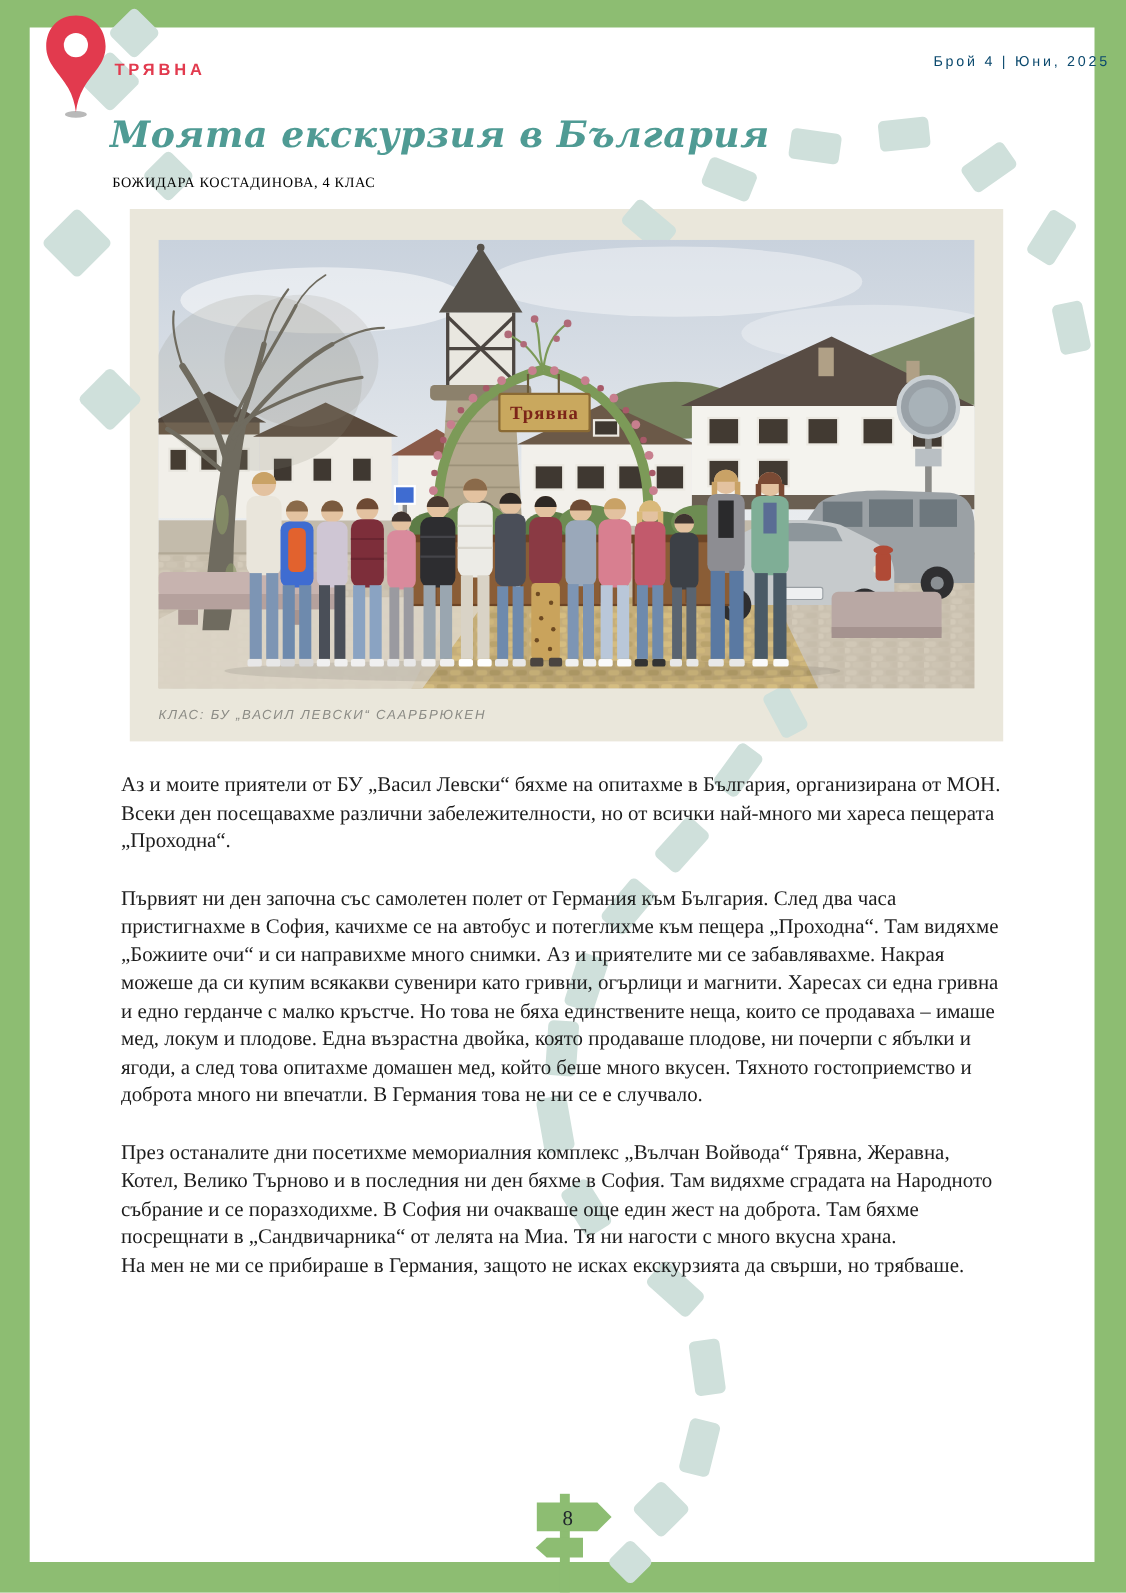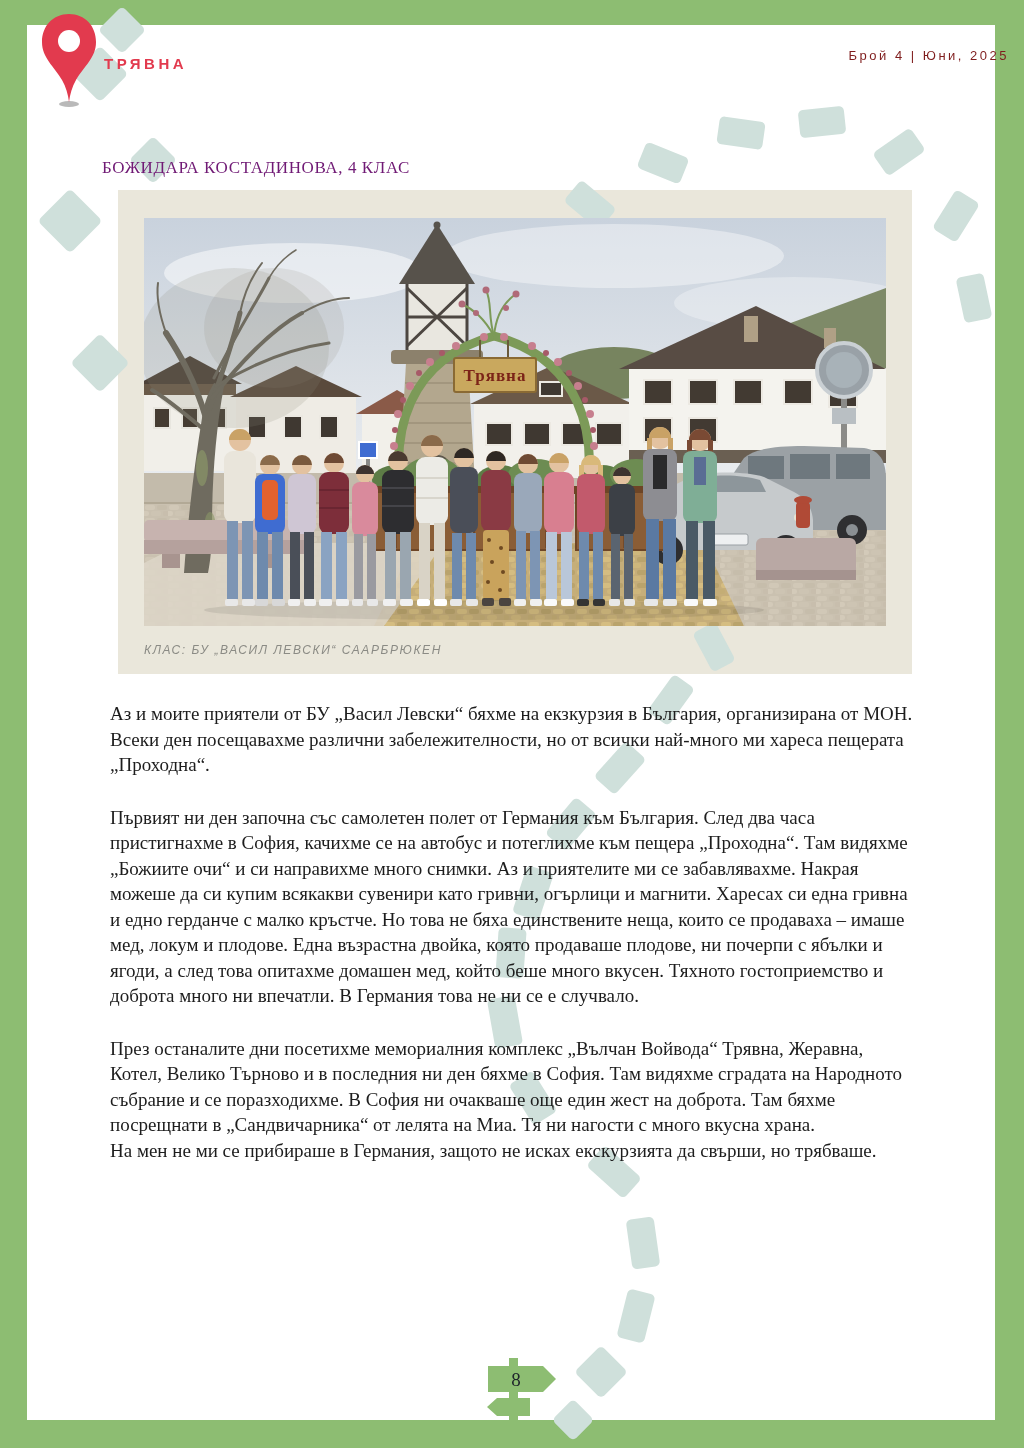--- a/index.html
+++ b/index.html
@@ -4,25 +4,25 @@
 <style>
   html,body{margin:0;padding:0;}
   body{width:1024px;height:1448px;font-family:"Liberation Sans",sans-serif;}
   .canvas{position:relative;width:1024px;height:1448px;background:#8dbd72;overflow:hidden;padding-left:47px;}
   .page{position:absolute;left:27px;top:25px;width:968px;height:1395px;background:#ffffff;z-index:1;}
   .dash{position:absolute;background:#cfe0db;border-radius:5px;z-index:3;}
   
   .pin{position:absolute;left:40px;top:12px;width:58px;height:96px;z-index:6;}
   .brand{position:absolute;left:104px;top:55px;z-index:6;color:#e23a4e;font-weight:bold;
          font-size:15px;letter-spacing:3.5px;}
-  .issue{position:absolute;right:62px;top:48px;z-index:6;color:#7f1d1d;font-size:13px;letter-spacing:2.5px;}
+  .issue{position:absolute;right:62px;top:48px;z-index:6;color:#0c4a6e;font-size:13px;letter-spacing:2.5px;}
   .title{position:absolute;left:100px;top:103px;z-index:5;color:#4f9b94;
          font-family:"DejaVu Serif",serif;font-style:italic;font-weight:bold;font-size:33px;letter-spacing:0.5px;}
-  .byline{position:absolute;left:102px;top:158px;z-index:5;color:#701a75;
-          font-family:"Liberation Serif",serif;font-size:17px;letter-spacing:0.6px;}
+  .byline{position:absolute;left:102px;top:158px;z-index:5;color:#000000;
+          font-family:"Liberation Serif",serif;font-size:13px;letter-spacing:0.6px;}
   .frame{position:absolute;left:118px;top:190px;width:794px;height:484px;background:#eae7db;z-index:2;}
   .photo{position:absolute;left:144px;top:218px;width:742px;height:408px;z-index:4;}
   .caption{position:absolute;left:144px;top:643px;z-index:5;color:#8b8b85;font-style:italic;
            font-size:12px;letter-spacing:1.6px;}
   .body-text{position:absolute;left:110px;top:701px;width:808px;z-index:5;
              font-family:"Liberation Serif",serif;font-size:19px;line-height:25.5px;color:#1d1d1d;}
   .body-text p{margin:0 0 27px 0;white-space:pre-line;}
   .signpost{position:absolute;left:470px;top:1352px;width:100px;height:96px;z-index:4;}
   .signpost text{font-family:"Liberation Serif",serif;}
 </style>
@@ -59,20 +59,21 @@
     <div class="dash" style="left: 558px; top: 1405px; width: 30px; height: 30px; transform: rotate(45deg); background: rgb(207, 224, 219);"></div>
     <svg class="pin" viewBox="0 0 58 96">
     <ellipse cx="29" cy="92" rx="10" ry="3" fill="#b9b9b9"></ellipse>
     <path d="M29 2 C13 2 2 14 2 30 C2 46 14 54 22 68 C26 75 28 82 29 90 C30 82 32 75 36 68 C44 54 56 46 56 30 C56 14 45 2 29 2 Z" fill="#e23a4e"></path>
     <circle cx="29" cy="29" r="11" fill="#ffffff"></circle>
   </svg>
 
   <div class="brand">ТРЯВНА</div>
   <div class="issue">Брой 4 | Юни, 2025</div>
 
+  <div class="title">Моята екскурзия в България</div>
   <div class="byline">БОЖИДАРА КОСТАДИНОВА, 4 КЛАС</div>
 
   <div class="frame"></div>
 
   <svg class="photo" viewBox="0 0 742 408">
     <defs>
       <linearGradient id="sky" x1="0" y1="0" x2="0" y2="1">
         <stop offset="0" stop-color="#c9d2dd"></stop>
           <stop offset="1" stop-color="#edeff1"></stop>
       </linearGradient>
@@ -496,21 +497,21 @@
           <rect x="3" y="303" width="12" height="78" fill="#4a5a66"></rect>
           <rect x="-16" y="381" width="14" height="7" rx="2" fill="#fafafa"></rect>
           <rect x="3" y="381" width="14" height="7" rx="2" fill="#fafafa"></rect>
         </g>
     </g>
   </svg>
 
   <div class="caption">КЛАС: БУ „ВАСИЛ ЛЕВСКИ“ СААРБРЮКЕН</div>
 
   <div class="body-text">
-    <p> Аз и моите приятели от БУ „Васил Левски“ бяхме на екзкурзия в България, организирана от МОН. Всеки ден посещавахме различни забележителности, но от всички най-много ми хареса пещерата „Проходна“.</p>
+    <p> Аз и моите приятели от БУ „Васил Левски“ бяхме на опитахме в България, организирана от МОН. Всеки ден посещавахме различни забележителности, но от всички най-много ми хареса пещерата „Проходна“.</p>
     <p>Първият ни ден започна със самолетен полет от Германия към България. След два часа пристигнахме в София, качихме се на автобус и потеглихме към пещера „Проходна“. Там видяхме „Божиите очи“ и си направихме много снимки. Аз и приятелите ми се забавлявахме. Накрая можеше да си купим всякакви сувенири като гривни, огърлици и магнити. Харесах си една гривна и едно герданче с малко кръстче. Но това не бяха единствените неща, които се продаваха – имаше мед, локум и плодове. Една възрастна двойка, която продаваше плодове, ни почерпи с ябълки и ягоди, а след това опитахме домашен мед, който беше много вкусен. Тяхното гостоприемство и доброта много ни впечатли. В Германия това не ни се е случвало.</p>
     <p>През останалите дни посетихме мемориалния комплекс „Вълчан Войвода“ Трявна, Жеравна, Котел, Велико Търново и в последния ни ден бяхме в София. Там видяхме сградата на Народното събрание и се поразходихме. В София ни очакваше още един жест на доброта. Там бяхме посрещнати в „Сандвичарника“ от лелята на Миа. Тя ни нагости с много вкусна храна.
 На мен не ми се прибираше в Германия, защото не исках екскурзията да свърши, но трябваше.</p>
   </div>
 
   <svg class="signpost" viewBox="0 0 100 96">
     <rect x="39" y="6" width="9" height="90" fill="#8dbd72"></rect>
     <polygon points="18,14 73,14 86,27 73,40 18,40" fill="#8dbd72"></polygon>
     <polygon points="27,46 60,46 60,64 27,64 17,55" fill="#8dbd72"></polygon>
     <text x="46" y="34" text-anchor="middle" font-size="19" fill="#20262c">8</text>

